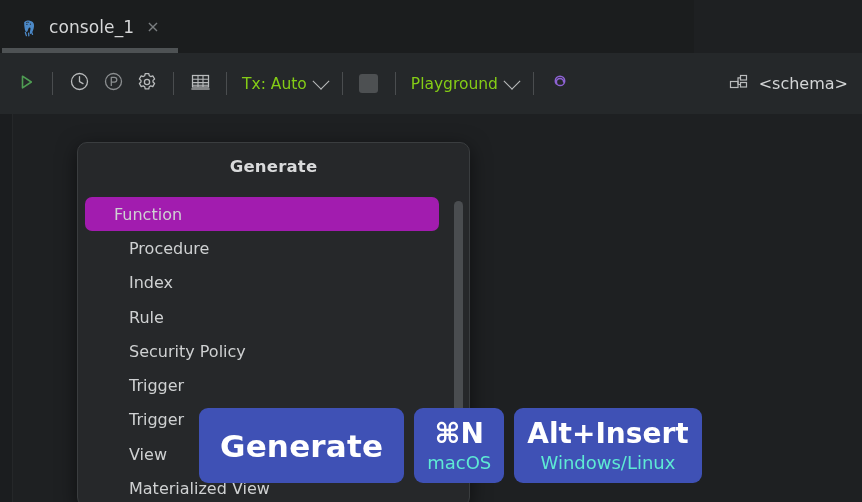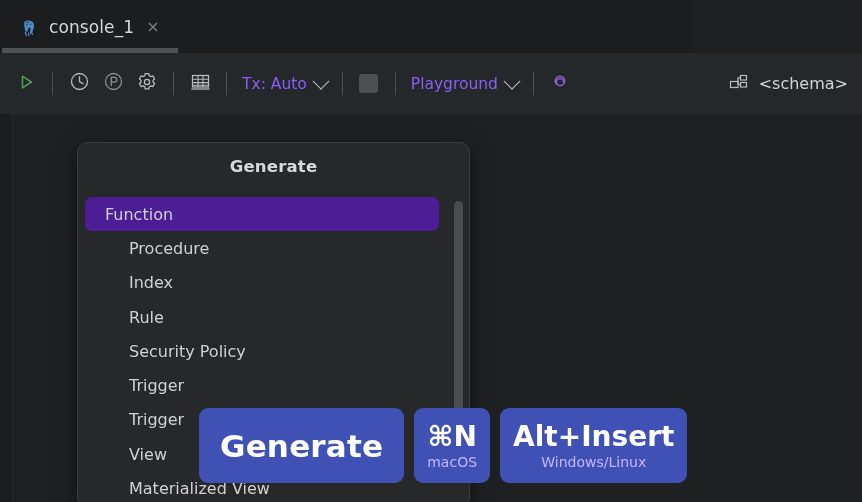--- a/index.html
+++ b/index.html
@@ -85,21 +85,21 @@
     flex: 0 0 auto;
   }
   .tb-sep {
     width: 1px; height: 23px;
     background: #4a4d4f;
     margin: 0 9px;
     flex: 0 0 1px;
   }
   .tb-text {
     font-size: 15.5px;
-    color: #8b5cf6;
+    color: #84cc16;
     display: flex;
     align-items: center;
     gap: 8px;
     white-space: nowrap;
     padding: 0 6px;
   }
   .caret {
     display: inline-block;
     width: 11px; height: 11px;
     border-right: 1.6px solid #b9bbbc;
@@ -177,22 +177,22 @@
     display: flex;
     align-items: center;
     padding-left: 51px;
     font-size: 16px;
     color: #cfd1d2;
     box-sizing: border-box;
     white-space: nowrap;
   }
   .menu-item.selected {
     margin: 0 30px 0 7px;
-    padding-left: 20px;
-    background: #4c1d95;
+    padding-left: 29px;
+    background: #a21caf;
     border-radius: 7px;
   }
   .scrollbar-track {
     position: absolute;
     left: 376px; top: 58px;
     width: 9px; height: 272px;
   }
   .scrollbar-thumb {
     width: 9px; height: 272px;
     background: #4a4d50;
@@ -234,22 +234,22 @@
     justify-content: center;
   }
   .badge-key .badge-top {
     font-size: 28px;
     font-weight: bold;
     color: #ffffff;
     white-space: nowrap;
     line-height: 1.08;
   }
   .badge-key .badge-sub {
-    font-size: 14px;
-    color: #c4b5fd;
+    font-size: 18px;
+    color: #5eead4;
     white-space: nowrap;
     margin-top: 2px;
   }
 </style>
 </head>
 <body>
 
 <div id="app">
 
   <div class="tabbar">

